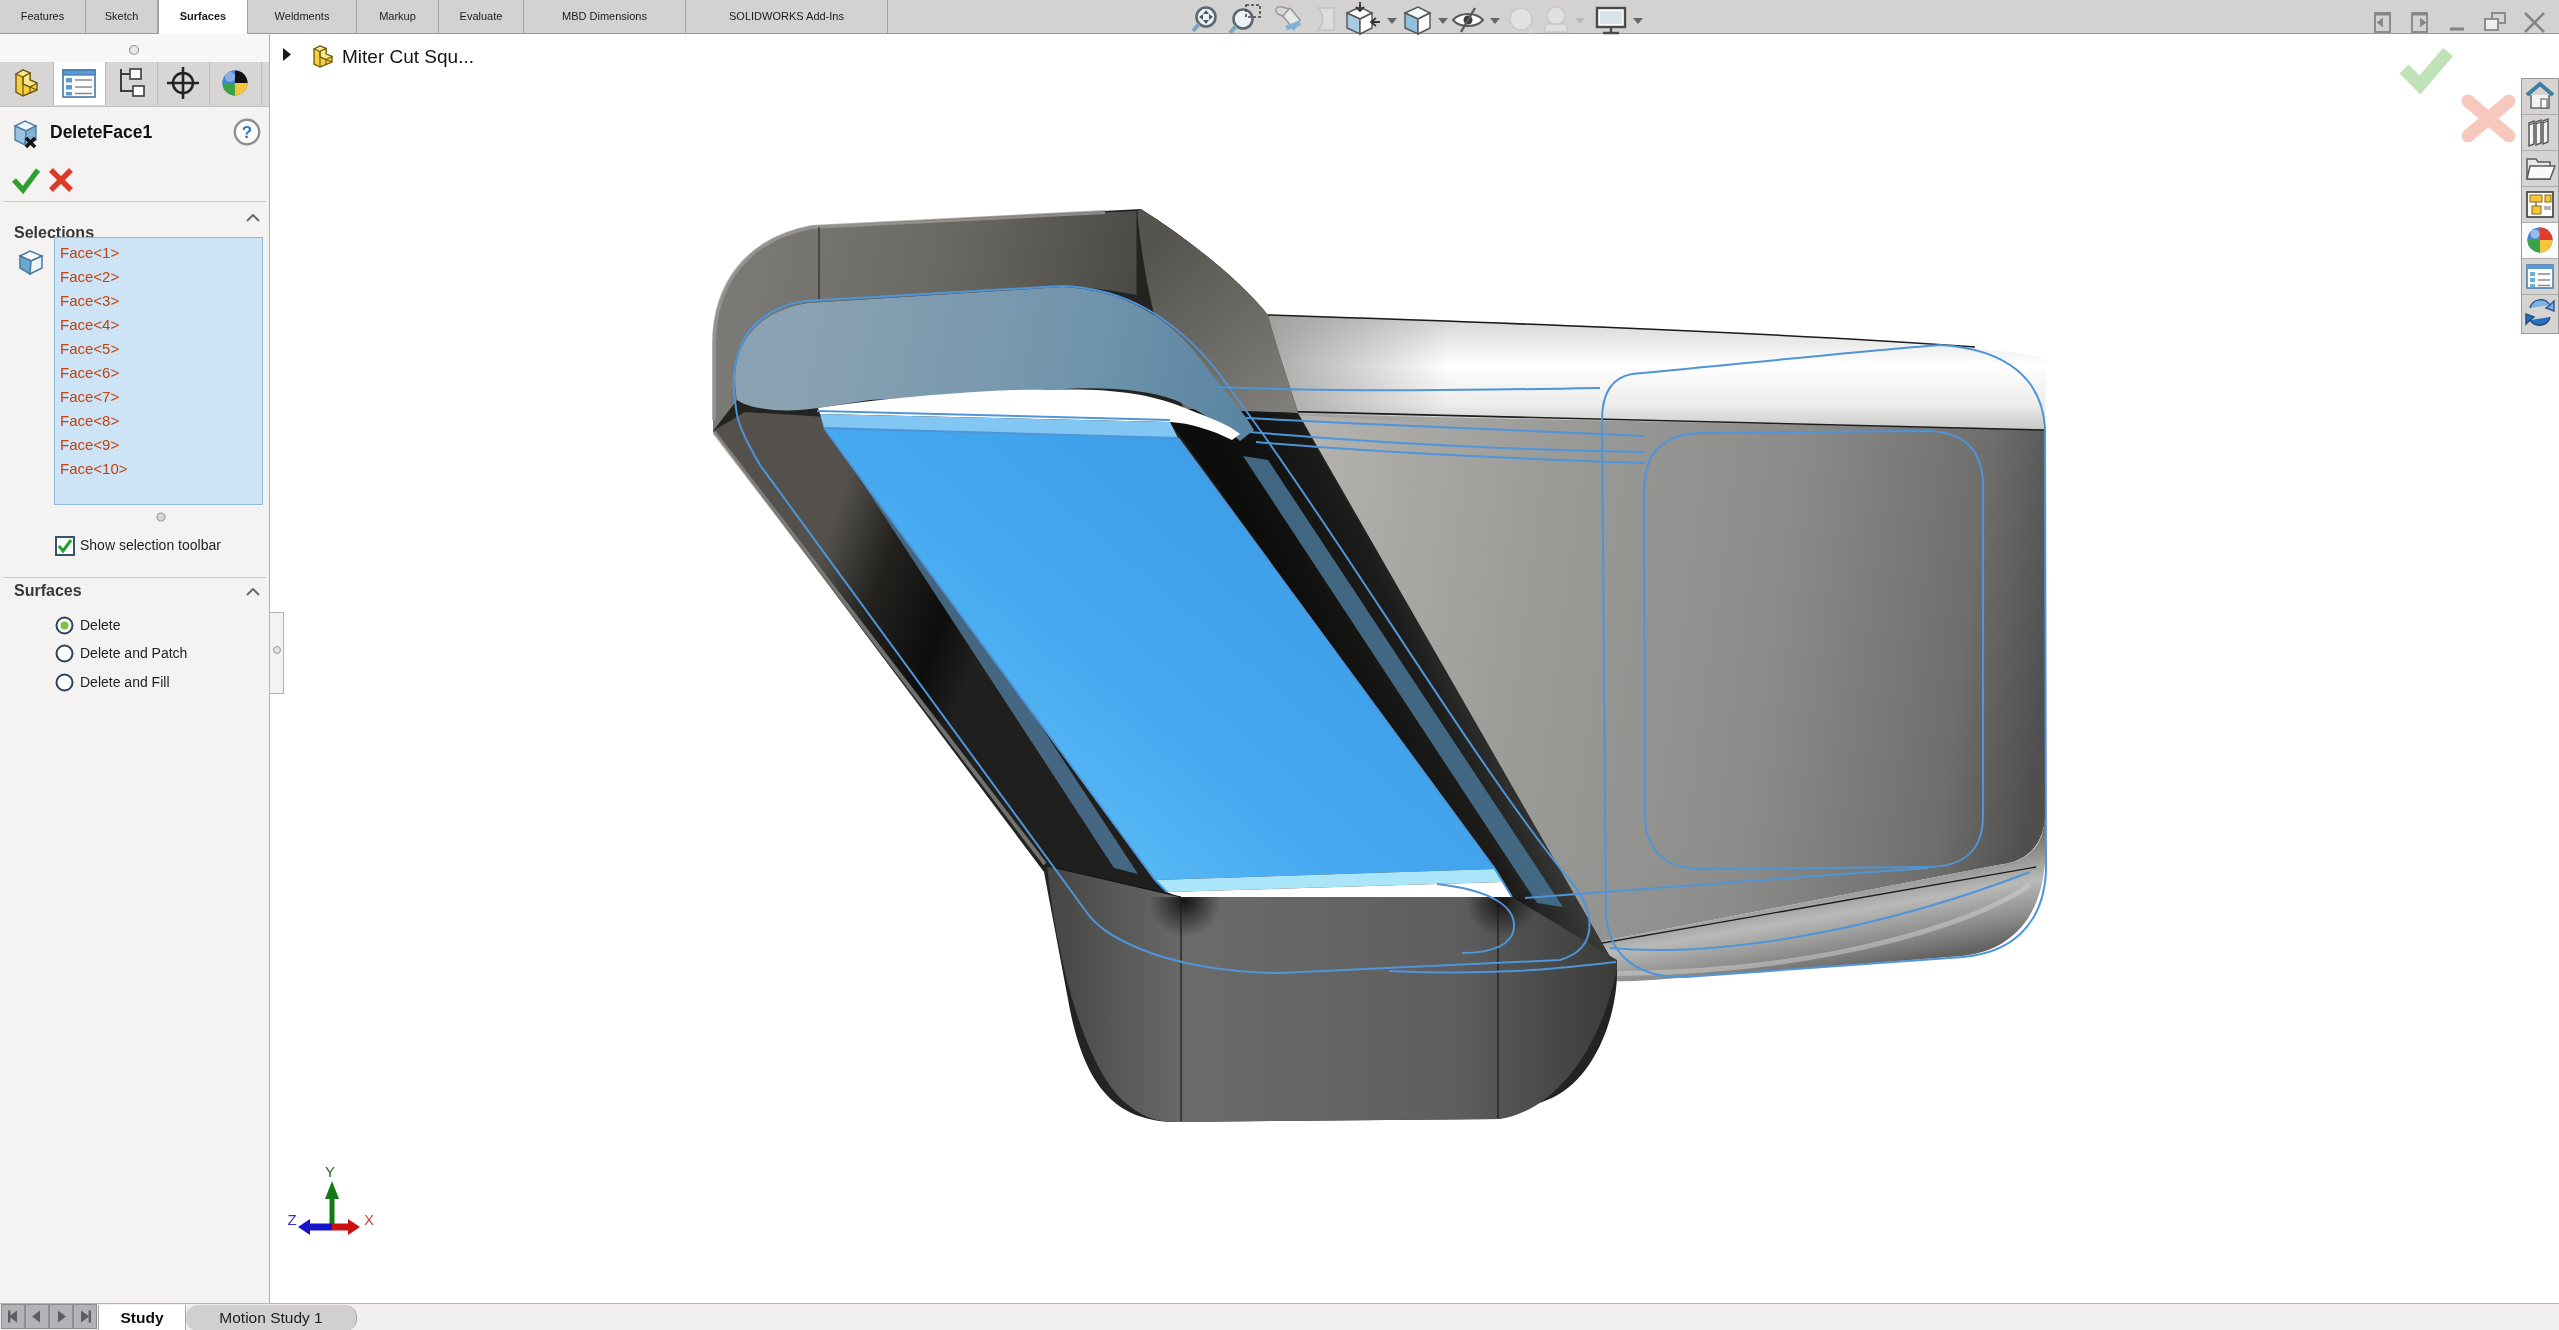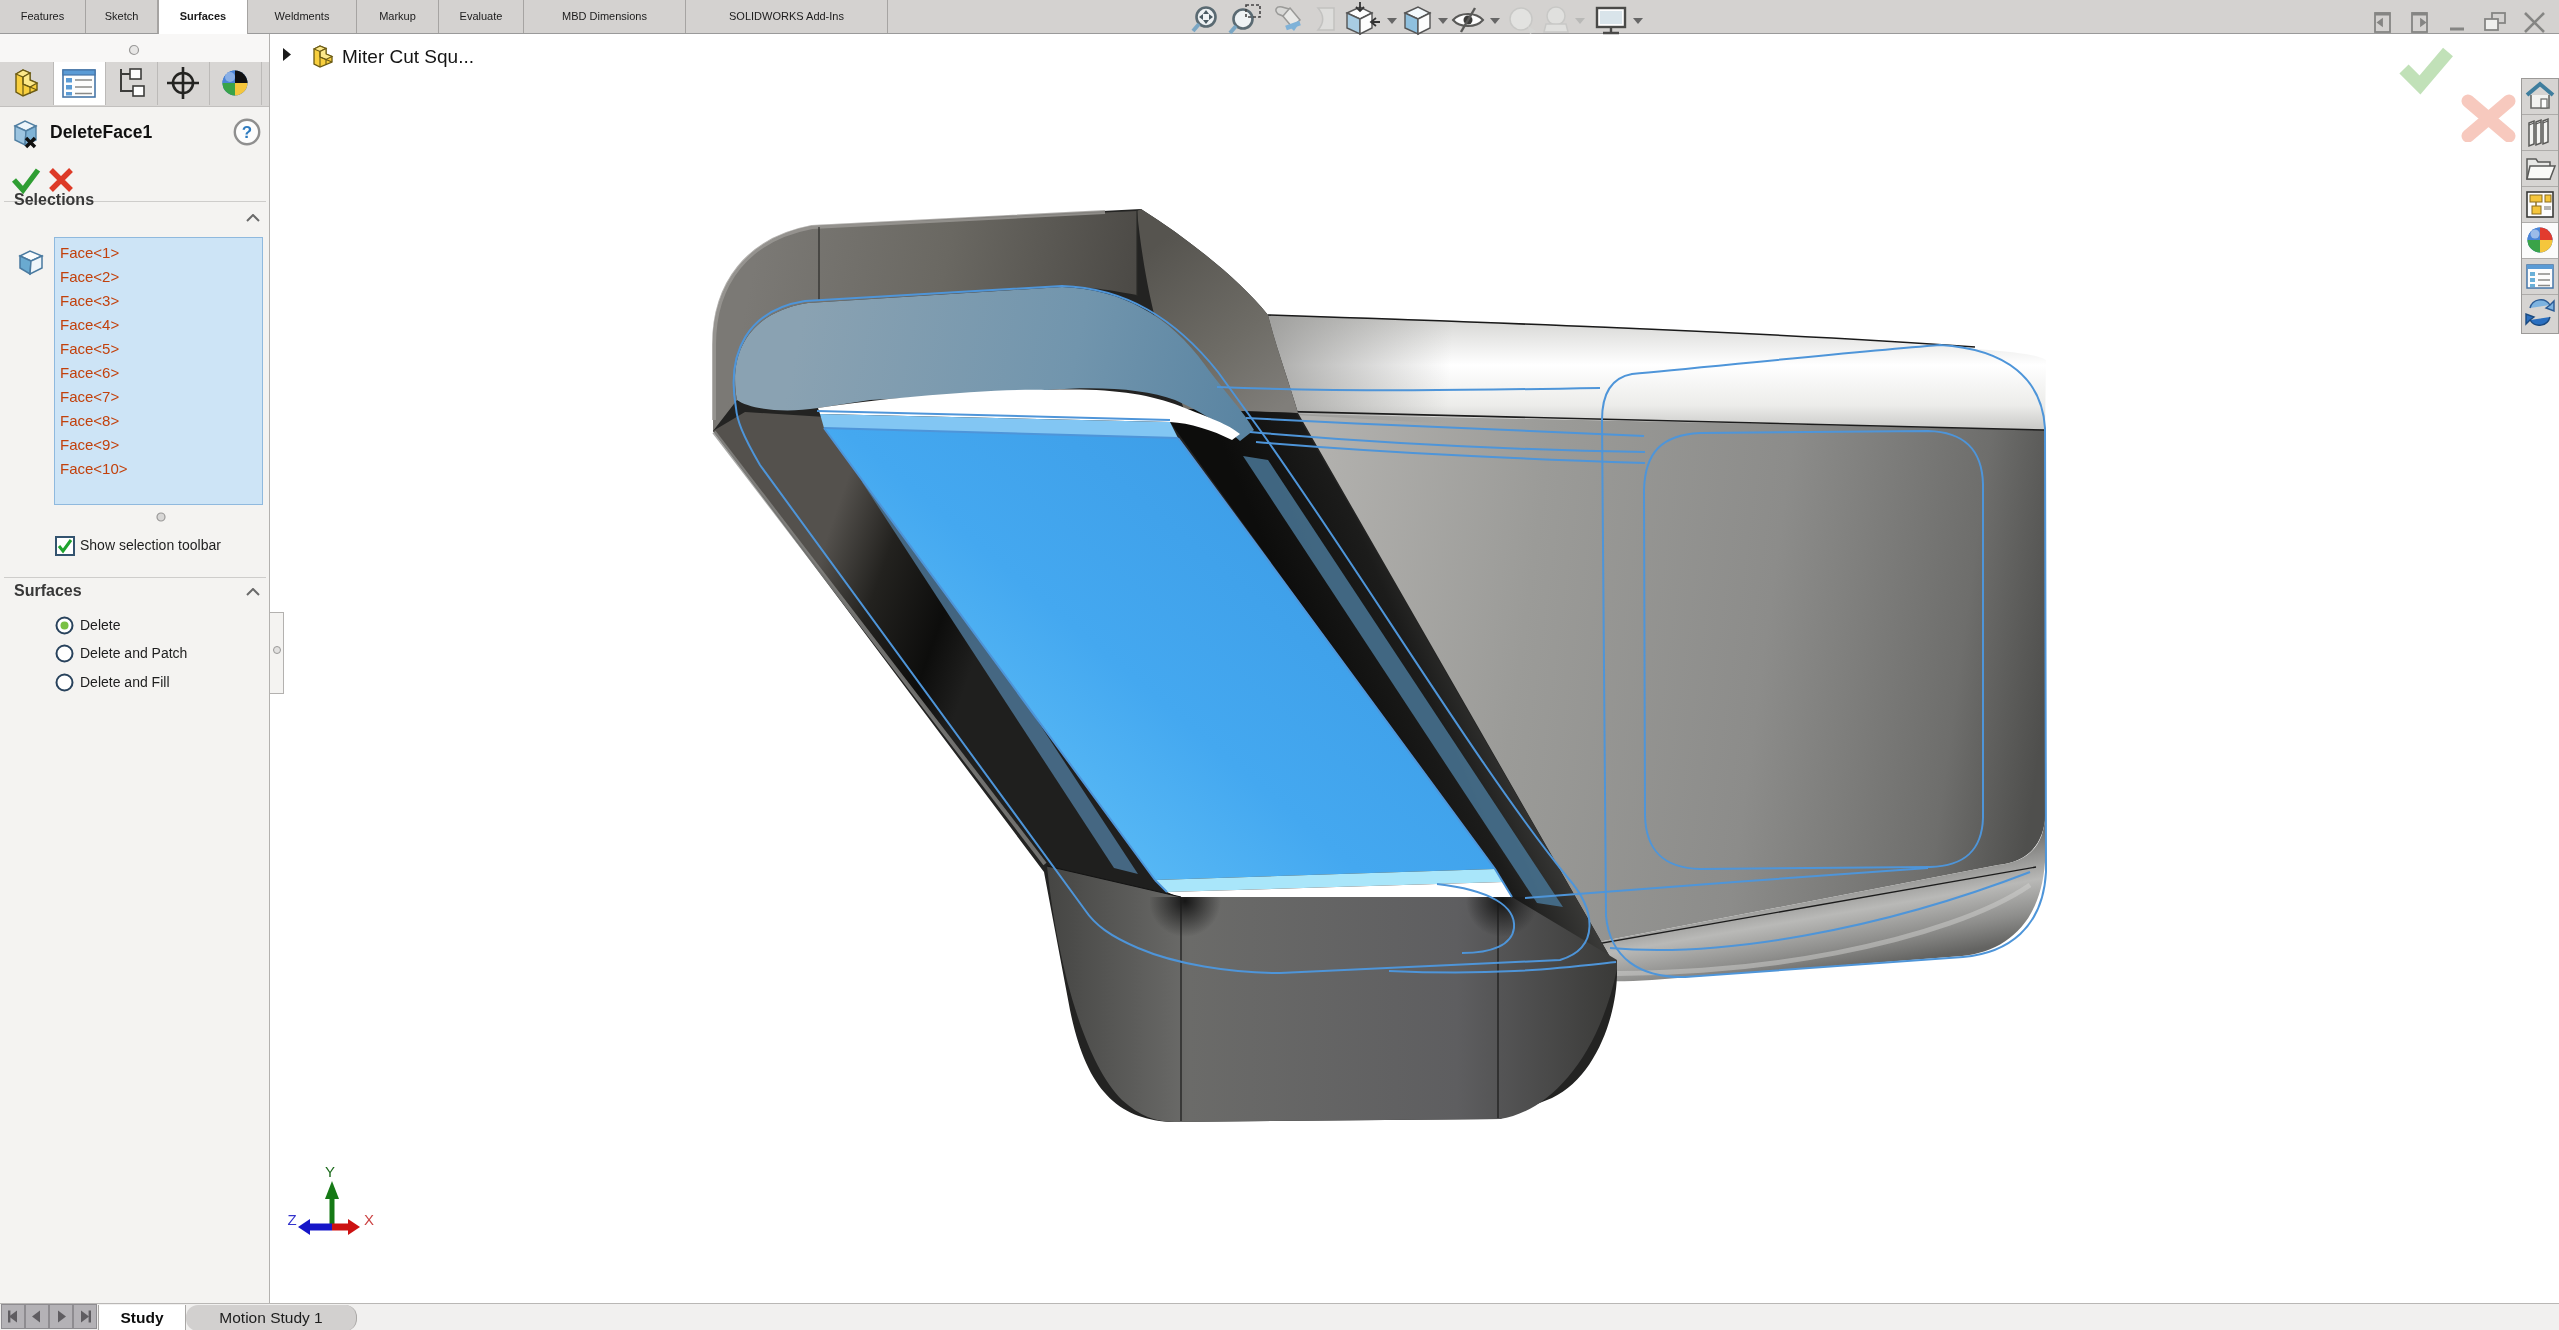--- a/index.html
+++ b/index.html
@@ -321,21 +321,21 @@
   <svg class="abs" style="left:233px;top:84px;" width="28" height="28" viewBox="0 0 28 28">
     <circle cx="14" cy="14" r="12.2" fill="#fdfdfd" stroke="#8f8f8f" stroke-width="2.4"></circle>
     <text x="14" y="20" font-size="17" font-weight="bold" fill="#2e7bbf" text-anchor="middle" font-family="Liberation Sans">?</text>
   </svg>
 
   <svg class="abs" style="left:10px;top:131px;" width="90" height="30" viewBox="0 0 90 30">
     <path d="M4,15 L13,25 L28,5" fill="none" stroke="#2f9e33" stroke-width="5.4"></path>
     <path d="M41,5 L61,25 M61,5 L41,25" fill="none" stroke="#dd3a27" stroke-width="5.4"></path>
   </svg>
   <div class="sep" style="left:4px;top:167px;"></div>
-  <div class="secthead" style="top:157px;text-align:right;">Selections</div>
+  <div class="secthead" style="top:190px;text-align:right;">Selections</div>
   <svg class="chev" style="top:180px;" viewBox="0 0 14 8">
       <path d="M1,7 L7,1 L13,7" fill="none" stroke="#6a6a6a" stroke-width="2"></path>
     </svg>
   <svg class="abs" style="left:17px;top:214px;" width="28" height="28" viewBox="0 0 28 28">
     <path d="M3,8 L13,3 L25,8 L14,13 Z" fill="#fafcfd" stroke="#4a7aa0" stroke-width="1.5"></path>
     <path d="M3,8 L3,20 L13,26 L14,13 Z" fill="#6aaad0" stroke="#4a7aa0" stroke-width="1.5"></path>
     <path d="M25,8 L25,20 L13,26 L14,13 Z" fill="#eef5fa" stroke="#4a7aa0" stroke-width="1.5"></path>
   </svg>
   <div class="facelist">Face&lt;1&gt;<br>Face&lt;2&gt;<br>Face&lt;3&gt;<br>Face&lt;4&gt;<br>Face&lt;5&gt;<br>Face&lt;6&gt;<br>Face&lt;7&gt;<br>Face&lt;8&gt;<br>Face&lt;9&gt;<br>Face&lt;10&gt;</div>
   <svg class="abs" style="left:155px;top:477px;" width="12" height="12" viewBox="0 0 12 12">

